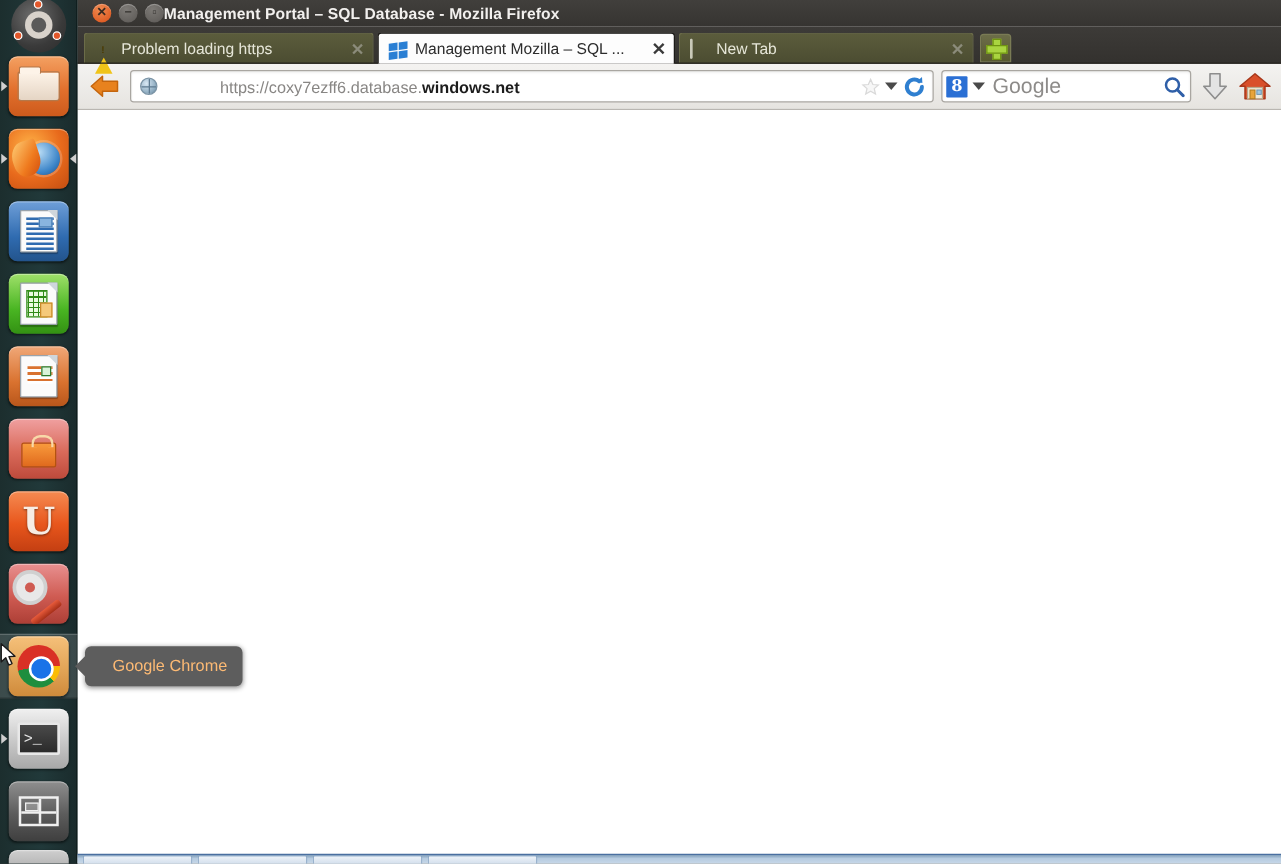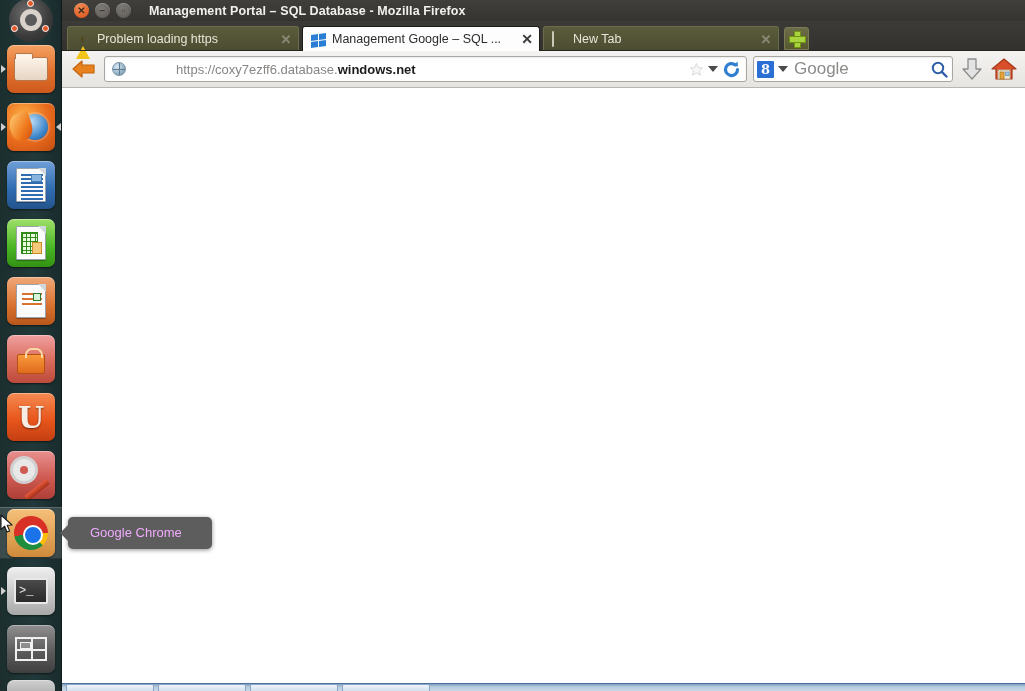--- a/index.html
+++ b/index.html
@@ -170,23 +170,23 @@
   .ico-workspace .grid2::before { content:""; position:absolute; left:50%; top:0; width:2px; height:100%; background:#f0f0f0; }
   .ico-workspace .grid2::after { content:""; position:absolute; left:0; top:50%; width:100%; height:2px; background:#f0f0f0; }
   .ico-workspace .win { position:absolute; left:3px; top:3px; width:11px; height:7px; border:1px solid #f0f0f0; background: rgba(255,255,255,.25); z-index: 2;}
 
   .ico-trash { background: linear-gradient(to bottom, #cfcfcf, #9a9a9a); }
 
   
   #tooltip {
     position: absolute; left: 68px; top: 517px; z-index: 60;
     background: #5d5d5d;
-    color: #f0abfc;
+    color: #fdba74;
     font-size: 13px;
-    padding: 8px 30px 9px 22px;
+    padding: 8px 12px 9px 22px;
     border-radius: 5px;
     white-space: nowrap;
     box-shadow: 0 1px 4px rgba(0,0,0,.45);
   }
   #tooltip::before {
     content: ""; position: absolute; left: -8px; top: 50%; transform: translateY(-50%);
     border-top: 8px solid transparent; border-bottom: 8px solid transparent;
     border-right: 8px solid #5d5d5d;
   }
 
@@ -211,21 +211,20 @@
   }
   .wctl { width: 15px; height: 15px; border-radius: 50%; margin-left: 6px; position: relative;
          box-shadow: inset 0 1px 0 rgba(255,255,255,.25); }
   .wctl.close { background: radial-gradient(circle at 40% 30%, #f08a50, #d94f18); margin-left: 12px; }
   .wctl.min { background: radial-gradient(circle at 40% 30%, #7d7a76, #5a5754); }
   .wctl.max { background: radial-gradient(circle at 40% 30%, #7d7a76, #5a5754); }
   .wctl .g { position: absolute; inset: 0; display:flex; align-items:center; justify-content:center;
              color:#3a2a20; font-size: 10px; line-height: 1; font-weight: bold; }
   .wctl.min .g, .wctl.max .g { color: #393734; }
   #win-title {
-    margin-left: 18px;
     color: #f2f0ee; font-size: 12.5px; font-weight: bold;
     letter-spacing: .1px;
   }
 
   #tabbar {
     height: 30px;
     background: linear-gradient(to bottom, #3d3b38, #33312e);
     display: flex; align-items: flex-end;
     padding-left: 5px;
     position: relative;
@@ -405,21 +404,21 @@
 
       <div class="tab active">
         <span class="favicon">
           <span class="fav-win">
               <i></i>
               <i></i>
               <i></i>
               <i></i>
             </span>
         </span>
-        <span class="label">Management Google – SQL ...</span>
+        <span class="label">Management Mozilla – SQL ...</span>
         <span class="tclose">✕</span>
       </div>
 
       <div class="tab inactive t3">
         <span class="favicon">
           <span class="fav-newtab"></span>
         </span>
         <span class="label">New Tab</span>
         <span class="tclose">✕</span>
       </div>

